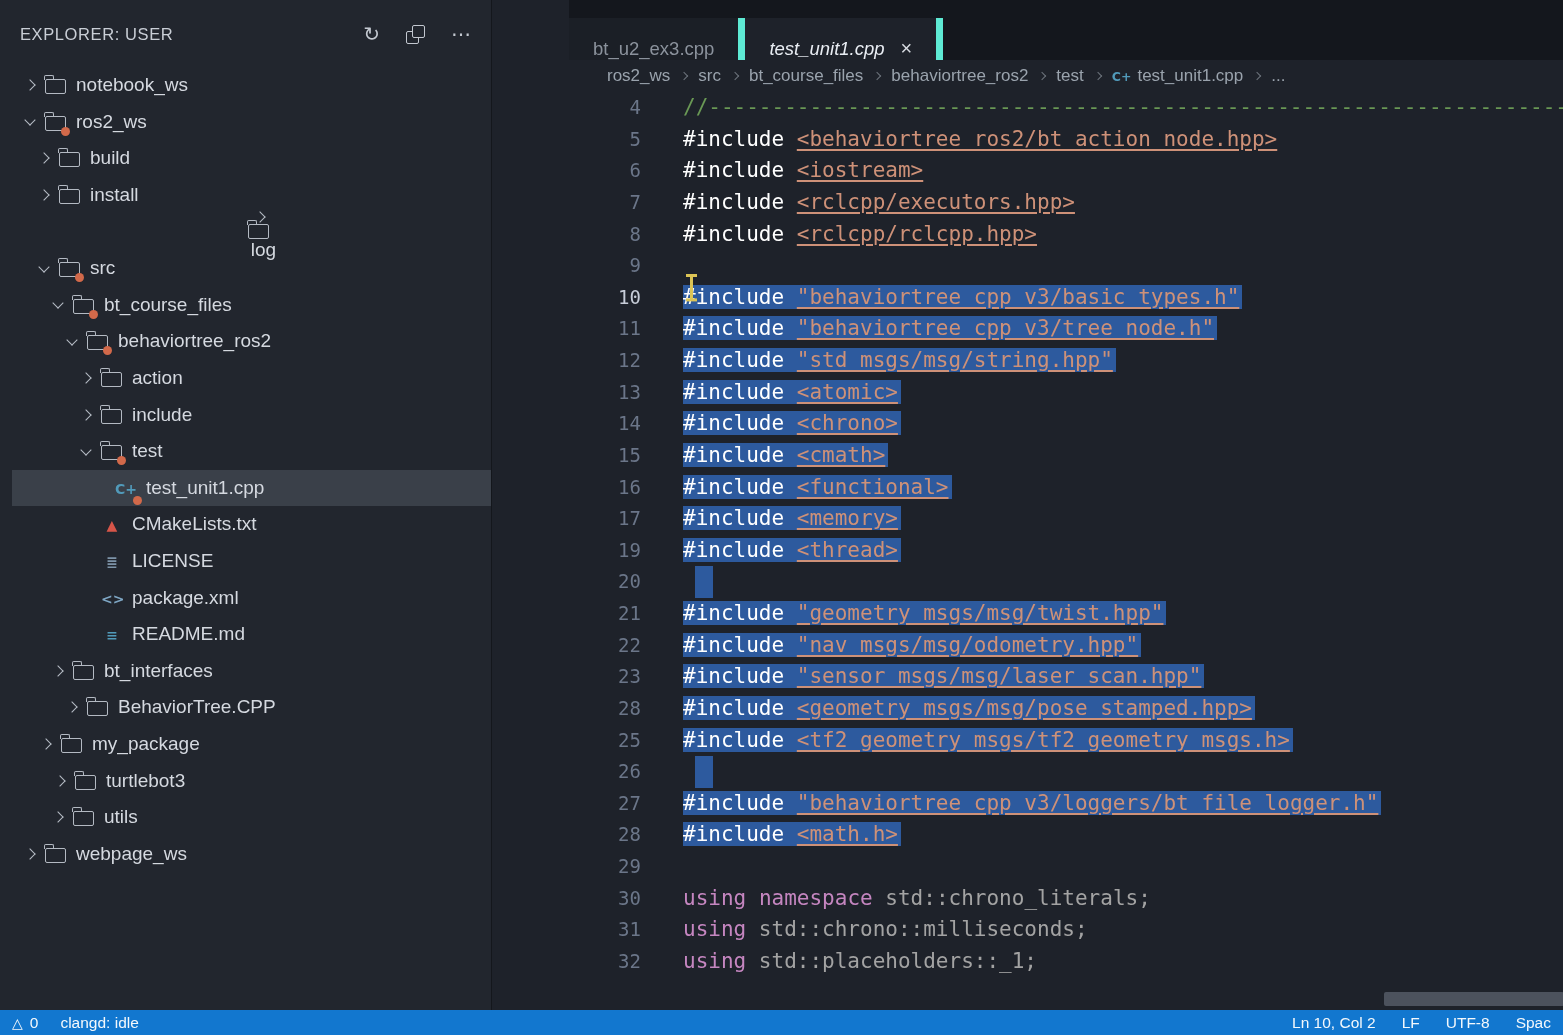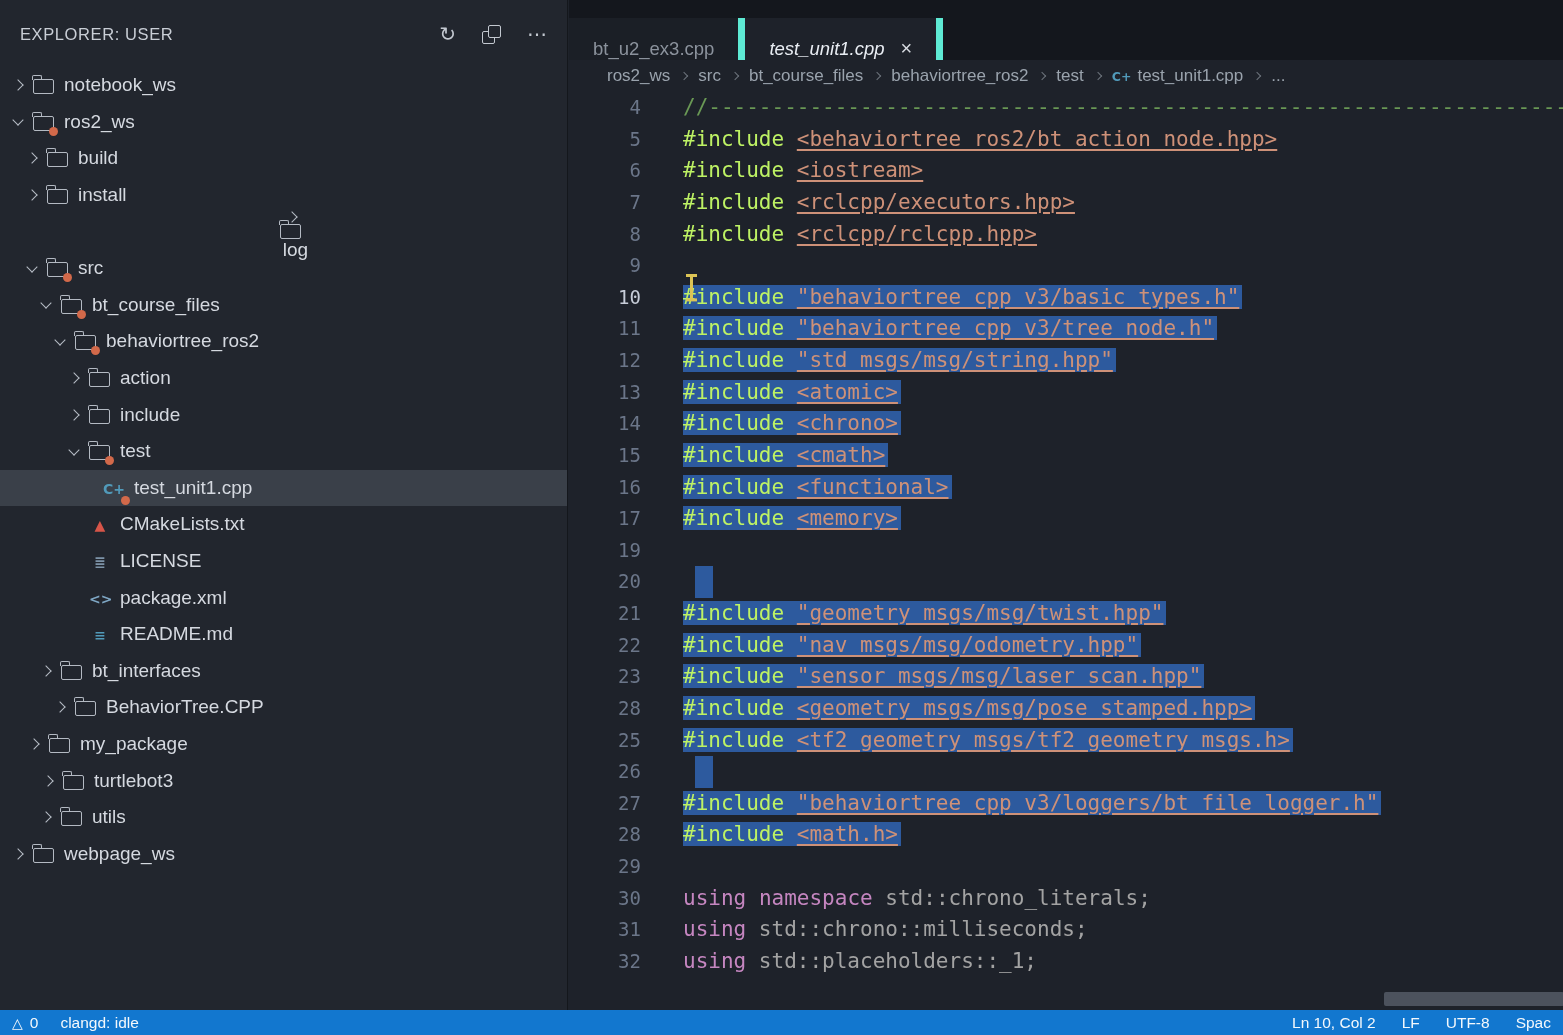--- a/index.html
+++ b/index.html
@@ -1,28 +1,28 @@
 <!DOCTYPE html>
 <html><head>
 <meta charset="utf-8">
 <style>
   *{margin:0;padding:0;box-sizing:border-box}
   html,body{width:1563px;height:1035px;overflow:hidden}
   body{position:relative;background:#1e222a;font-family:"Liberation Sans",sans-serif;-webkit-font-smoothing:antialiased}
 
   
-  .sidebar{position:absolute;left:0;top:0;width:568px;height:1010px;background:#22262e;border-right:1px solid #14171c;color:#d5d9e0}
+  .sidebar{position:absolute;left:0;top:0;width:492px;height:1010px;background:#22262e;border-right:1px solid #14171c;color:#d5d9e0}
   .sb-header{display:flex;align-items:center;padding:24px 20px 0 20px}
   .sb-title{font-size:16.5px;letter-spacing:.6px;color:#c9ced6}
   .sb-actions{margin-left:auto;display:flex;align-items:center;gap:26px;color:#c3c8d0}
   .act{font-size:20px;line-height:20px;cursor:pointer}
   .sq{position:relative;width:19px;height:19px;display:inline-block}
   .sq .s1{position:absolute;left:0;bottom:0;width:13px;height:13px;border:1.6px solid #c3c8d0;border-radius:2px}
   .sq .s2{position:absolute;right:0;top:0;width:13px;height:13px;border:1.6px solid #c3c8d0;border-radius:2px;background:#22262e}
-  .tree{position:absolute;top:67px;left:0;right:0}
+  .tree{position:absolute;top:67px;left:12px;right:0}
   .row{display:flex;align-items:center;height:36.6px;font-size:19px;white-space:nowrap;cursor:pointer}
   .row.selected{background:#3a4049}
   .chev{flex:none;width:8px;height:8px;border-right:1.9px solid #b7bdc6;border-bottom:1.9px solid #b7bdc6;margin:0 11px 0 4px}
   .chev.right{transform:rotate(-45deg)}
   .chev.down{transform:rotate(45deg);margin-top:-3px}
   .chev.noshow{border:none}
   .ficon{flex:none;width:21px;height:15px;border:1.7px solid #b4bac3;border-radius:2px;margin:3px 10px 0 0;position:relative}
   .ficon::before{content:"";position:absolute;left:-1.7px;top:-5px;width:8px;height:4px;border:1.7px solid #b4bac3;border-bottom:none;border-radius:2px 2px 0 0}
   .dot{position:absolute;right:-5px;bottom:-6px;width:9px;height:9px;border-radius:50%;background:#d2694a}
   .gwrap{flex:none;position:relative;width:22px;margin-right:9px;text-align:center}
@@ -41,21 +41,21 @@
   .bsep{width:6px;height:6px;border-right:1.6px solid #6d747d;border-bottom:1.6px solid #6d747d;transform:rotate(-45deg);margin:0 2px}
   .bicon{font-size:12.5px;font-weight:bold;color:#519aba;font-family:"DejaVu Sans",sans-serif}
 
   .codewrap{position:absolute;top:92px;left:0;right:0;bottom:0;overflow:hidden;font-family:"DejaVu Sans Mono",monospace;font-size:21px;color:#d4d8e0}
   .cl{display:flex;height:31.64px;line-height:31.64px;white-space:pre}
   .lnum{flex:none;width:114px;text-align:right;padding-right:42px;color:#6b7689;font-size:19px}
   .lnum.active{color:#c7cdd8}
   .ltext{position:relative}
   .sel{background:#2d5a9e;padding-right:3px}
   .selblock{display:inline-block;width:18px;height:31.64px;background:#2d5a9e;margin-left:12px;vertical-align:top}
-  .tk-pp{color:#bef264}
+  .tk-pp{color:#ffffff}
   .tk-kw{color:#c586c0}
   .tk-inc{color:#ce9178;text-decoration:underline;text-underline-offset:3px}
   .tk-pl{color:#a3a3a3}
   .tk-cm{color:#6a9955}
 
   .ibeam{position:absolute;left:117px;top:182px;width:11px;height:27px}
   .ibeam::before{content:"";position:absolute;left:4px;top:0;width:2.6px;height:27px;background:#dcc455}
   .ibeam::after{content:"";position:absolute;left:0;top:0;width:11px;height:2.6px;background:#dcc455;box-shadow:0 24.4px 0 #dcc455}
   .hthumb{position:absolute;bottom:4px;left:815px;width:180px;height:14px;background:rgba(134,142,155,.45);border-radius:2px}
 
@@ -253,21 +253,21 @@
         <div class="cl"><span class="lnum">8</span><span class="ltext"><span><span class="tk-pp">#include </span><span class="tk-inc">&lt;rclcpp/rclcpp.hpp&gt;</span></span></span></div>
         <div class="cl"><span class="lnum">9</span><span class="ltext"><span></span></span></div>
         <div class="cl"><span class="lnum active">10</span><span class="ltext"><span class="sel"><span class="tk-pp">#include </span><span class="tk-inc">"behaviortree_cpp_v3/basic_types.h"</span></span></span></div>
         <div class="cl"><span class="lnum">11</span><span class="ltext"><span class="sel"><span class="tk-pp">#include </span><span class="tk-inc">"behaviortree_cpp_v3/tree_node.h"</span></span></span></div>
         <div class="cl"><span class="lnum">12</span><span class="ltext"><span class="sel"><span class="tk-pp">#include </span><span class="tk-inc">"std_msgs/msg/string.hpp"</span></span></span></div>
         <div class="cl"><span class="lnum">13</span><span class="ltext"><span class="sel"><span class="tk-pp">#include </span><span class="tk-inc">&lt;atomic&gt;</span></span></span></div>
         <div class="cl"><span class="lnum">14</span><span class="ltext"><span class="sel"><span class="tk-pp">#include </span><span class="tk-inc">&lt;chrono&gt;</span></span></span></div>
         <div class="cl"><span class="lnum">15</span><span class="ltext"><span class="sel"><span class="tk-pp">#include </span><span class="tk-inc">&lt;cmath&gt;</span></span></span></div>
         <div class="cl"><span class="lnum">16</span><span class="ltext"><span class="sel"><span class="tk-pp">#include </span><span class="tk-inc">&lt;functional&gt;</span></span></span></div>
         <div class="cl"><span class="lnum">17</span><span class="ltext"><span class="sel"><span class="tk-pp">#include </span><span class="tk-inc">&lt;memory&gt;</span></span></span></div>
-        <div class="cl"><span class="lnum">19</span></div>
+        <div class="cl"><span class="lnum">19</span><span class="ltext"><span class="sel"><span class="tk-pp">#include </span><span class="tk-inc">&lt;thread&gt;</span></span></span></div>
         <div class="cl"><span class="lnum">20</span><span class="ltext"><span class="selblock"></span></span></div>
         <div class="cl"><span class="lnum">21</span><span class="ltext"><span class="sel"><span class="tk-pp">#include </span><span class="tk-inc">"geometry_msgs/msg/twist.hpp"</span></span></span></div>
         <div class="cl"><span class="lnum">22</span><span class="ltext"><span class="sel"><span class="tk-pp">#include </span><span class="tk-inc">"nav_msgs/msg/odometry.hpp"</span></span></span></div>
         <div class="cl"><span class="lnum">23</span><span class="ltext"><span class="sel"><span class="tk-pp">#include </span><span class="tk-inc">"sensor_msgs/msg/laser_scan.hpp"</span></span></span></div>
         <div class="cl"><span class="lnum">28</span><span class="ltext"><span class="sel"><span class="tk-pp">#include </span><span class="tk-inc">&lt;geometry_msgs/msg/pose_stamped.hpp&gt;</span></span></span></div>
         <div class="cl"><span class="lnum">25</span><span class="ltext"><span class="sel"><span class="tk-pp">#include </span><span class="tk-inc">&lt;tf2_geometry_msgs/tf2_geometry_msgs.h&gt;</span></span></span></div>
         <div class="cl"><span class="lnum">26</span><span class="ltext"><span class="selblock"></span></span></div>
         <div class="cl"><span class="lnum">27</span><span class="ltext"><span class="sel"><span class="tk-pp">#include </span><span class="tk-inc">"behaviortree_cpp_v3/loggers/bt_file_logger.h"</span></span></span></div>
         <div class="cl"><span class="lnum">28</span><span class="ltext"><span class="sel"><span class="tk-pp">#include </span><span class="tk-inc">&lt;math.h&gt;</span></span></span></div>
         <div class="cl"><span class="lnum">29</span><span class="ltext"><span></span></span></div>

